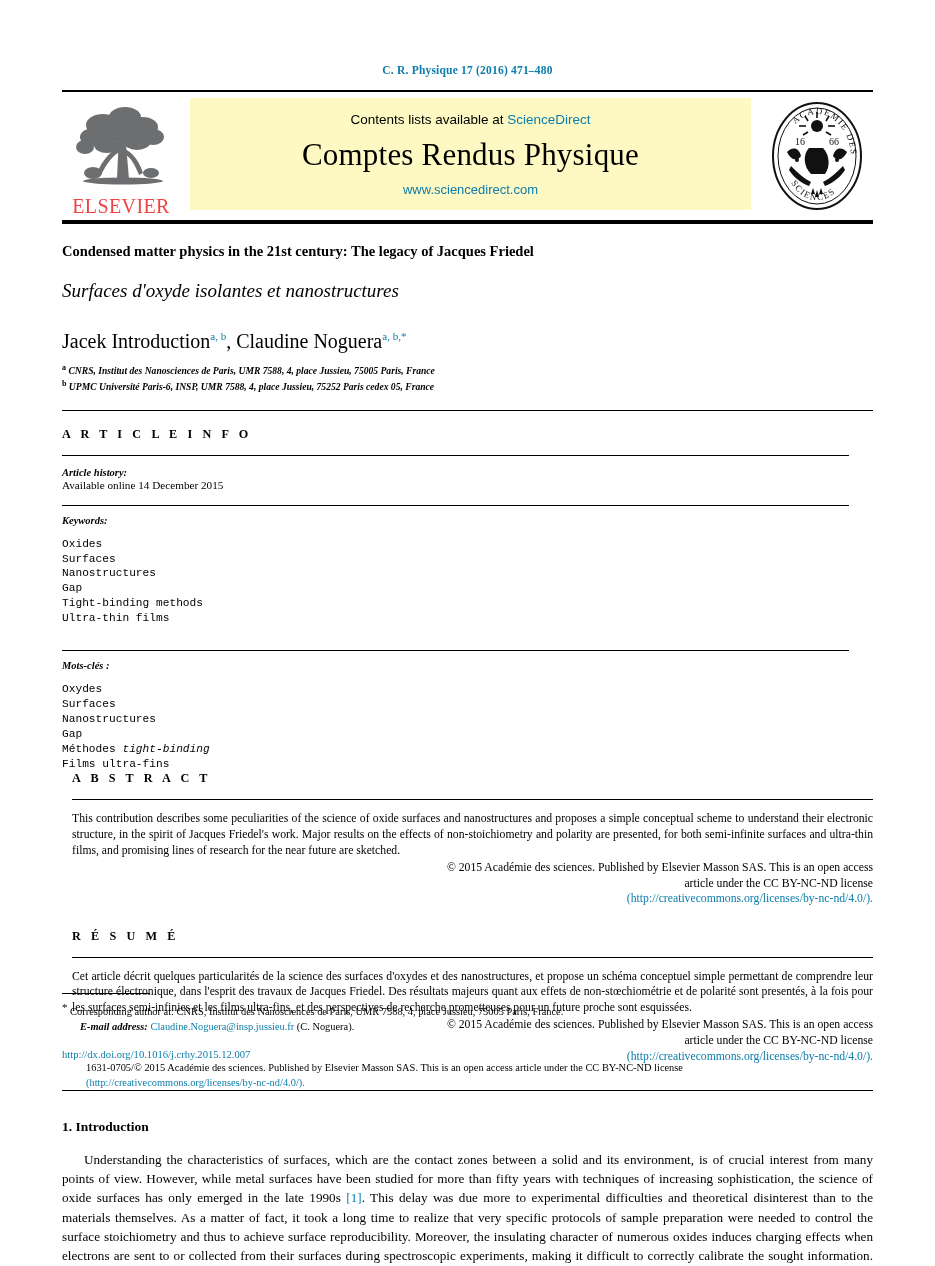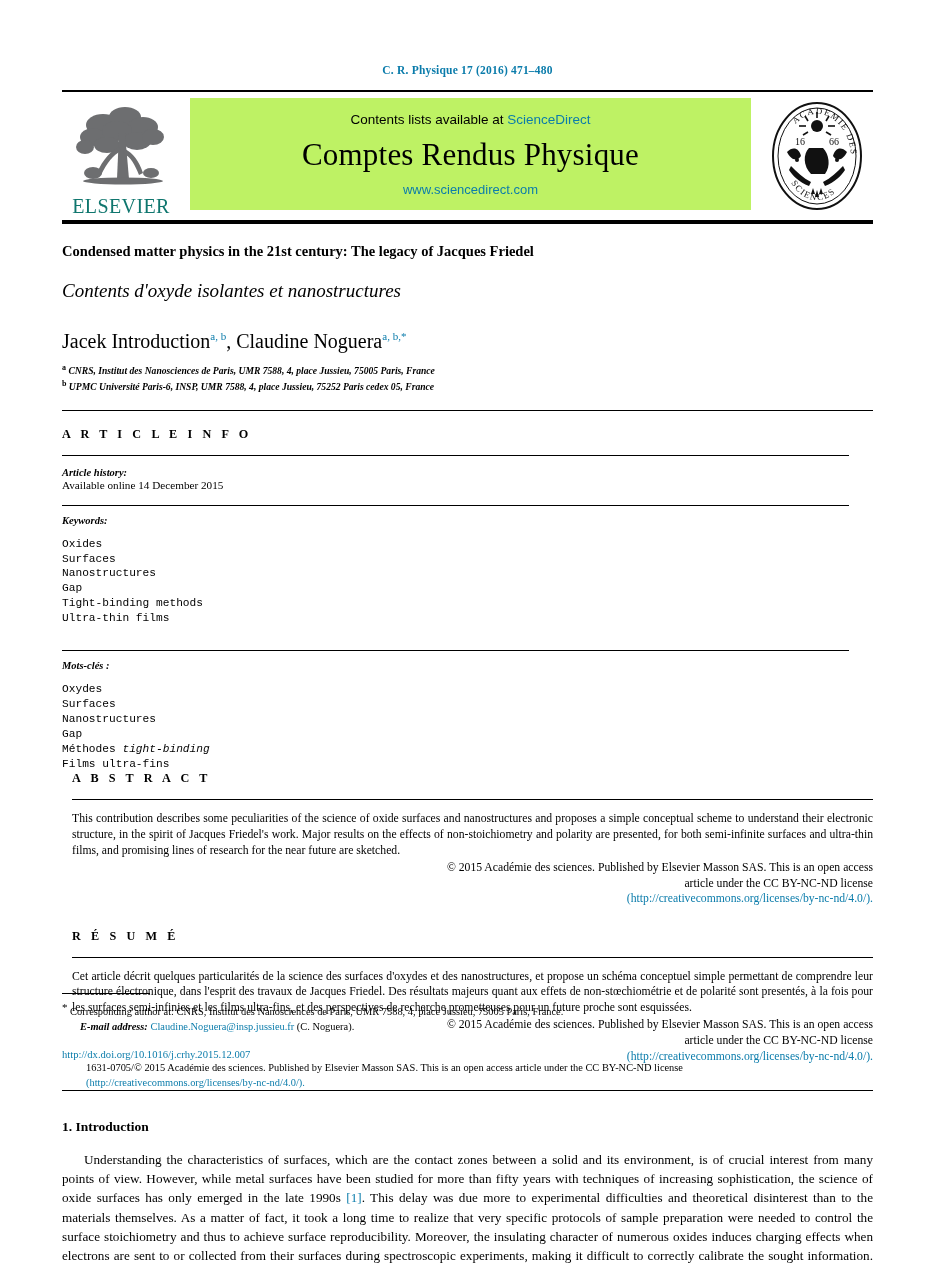--- a/index.html
+++ b/index.html
@@ -52,27 +52,27 @@
     flex-direction: column;
     align-items: center;
     justify-content: flex-end;
     padding-bottom: 4px;
   }
   .logo-elsevier .tree { width: 96px; height: 92px; }
   .logo-elsevier .word {
     font-family: "Liberation Serif", serif;
     font-size: 20px;
     letter-spacing: .4px;
-    color: #0f766e;
+    color: #ef4444;
     line-height: 1;
     margin-top: 1px;
   }
   .banner {
     flex: 1 1 auto;
-    background: #bef264;
+    background: #fef9c3;
     margin: 6px 10px 10px 10px;
     display: flex;
     flex-direction: column;
     align-items: center;
     justify-content: space-between;
     padding: 14px 0 13px 0;
   }
   .banner .contents {
     font-size: 13.5px;
     font-family: "Liberation Sans", sans-serif;
@@ -334,21 +334,21 @@
         </g>
       </svg>
     </div>
   </div>
 
   <div class="headrule-bot"></div>
 
   <div class="issue-line">Condensed matter physics in the 21st century: The legacy of Jacques Friedel</div>
 
 
-  <div class="title-fr">Contents d'oxyde isolantes et nanostructures</div>
+  <div class="title-fr">Surfaces d'oxyde isolantes et nanostructures</div>
 
   <div class="authors">
     <span>Jacek Introduction</span><sup>a, b</sup>,
     <span>Claudine Noguera</span><sup>a, b,*</sup>
   </div>
 
   <div class="affil">
     <div>
       <sup>a</sup>
       <span>CNRS, Institut des Nanosciences de Paris, UMR 7588, 4, place Jussieu, 75005 Paris, France</span>

